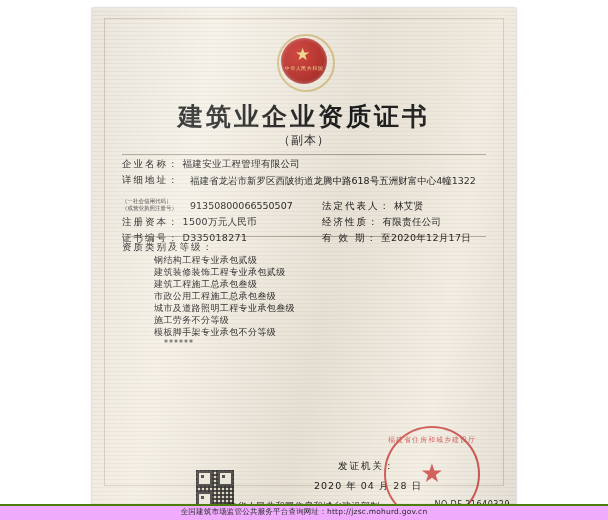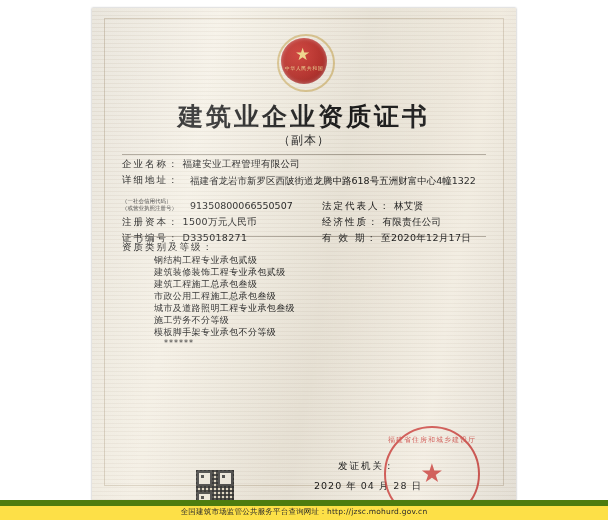--- a/index.html
+++ b/index.html
@@ -251,22 +251,22 @@
     left: 2px; top: 2px;
     width: 3px; height: 3px;
     background: #2a2a2a;
   }
   
   #bottombar {
     position: absolute;
     left: 0; right: 0;
     bottom: 0;
     height: 14px;
-    background: #fde047;
-    border-top: 6px solid #4d7c0f;
+    background: #f0abfc;
+    border-top: 2px solid #4d7c0f;
   }
   #bottombar .bar-text {
     position: absolute;
     left: 0; right: 0;
     top: 1px;
     text-align: center;
     font-size: 7.5px;
     color: #2a2a2a;
     letter-spacing: 0.2px;
   }

